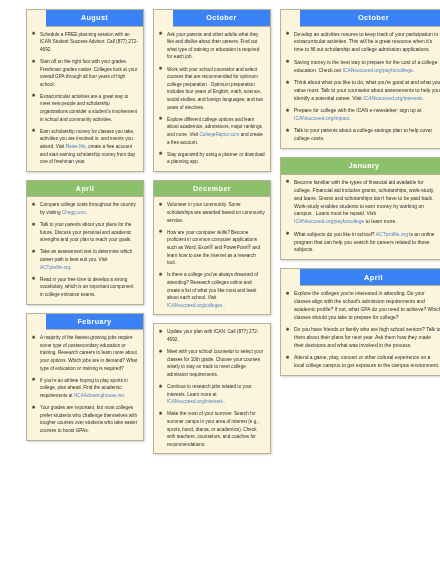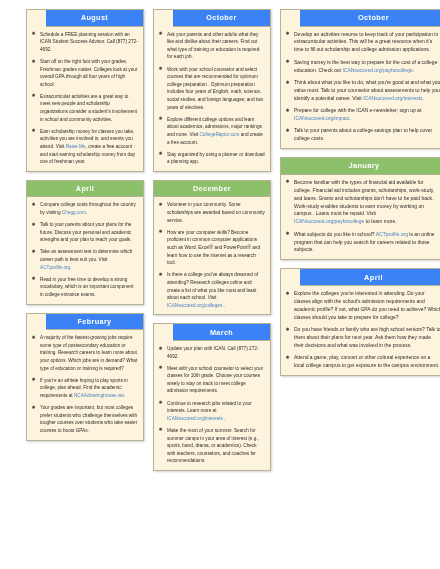--- a/index.html
+++ b/index.html
@@ -134,21 +134,20 @@
           <div class="panel-header hdr-green">December</div>
           <div class="panel-body">
             <ul class="items">
               <li><span class="bullet">✸</span><span>Volunteer in your community. Some scholarships are awarded based on community service.</span></li>
               <li><span class="bullet">✸</span><span>How are your computer skills?  Become proficient in common computer applications such as Word, Excel® and PowerPoint® and learn how to use the internet as a research tool.</span></li>
               <li><span class="bullet">✸</span><span>Is there a college you've always dreamed of attending?  Research colleges online and  create a list of what you like most and least about each school. Visit <span class="lnk">ICANsucceed.org/colleges</span> .</span></li>
             </ul>
           </div>
         </div>
         <div class="panel" style="margin-top: 8px;">
-          <div class="panel-header hdr-purple">March</div>
           <div class="panel-body">
             <ul class="items">
               <li><span class="bullet">✸</span><span>Update your plan with ICAN. Call (877) 272-4692.</span></li>
               <li><span class="bullet">✸</span><span>Meet with your school counselor to select your classes for 10th grade. Choose your courses wisely to stay on track to meet college admission requirements.</span></li>
               <li><span class="bullet">✸</span><span>Continue to research jobs related to your interests. Learn more at <span class="lnk">ICANsucceed.org/interests</span> .</span></li>
               <li><span class="bullet">✸</span><span>Make the most of your summer.  Search for summer camps in your area of interest (e.g., sports, band, drama, or academics).  Check with teachers, counselors, and coaches for recommendations.</span></li>
             </ul>
           </div>
         </div>
       </div>

